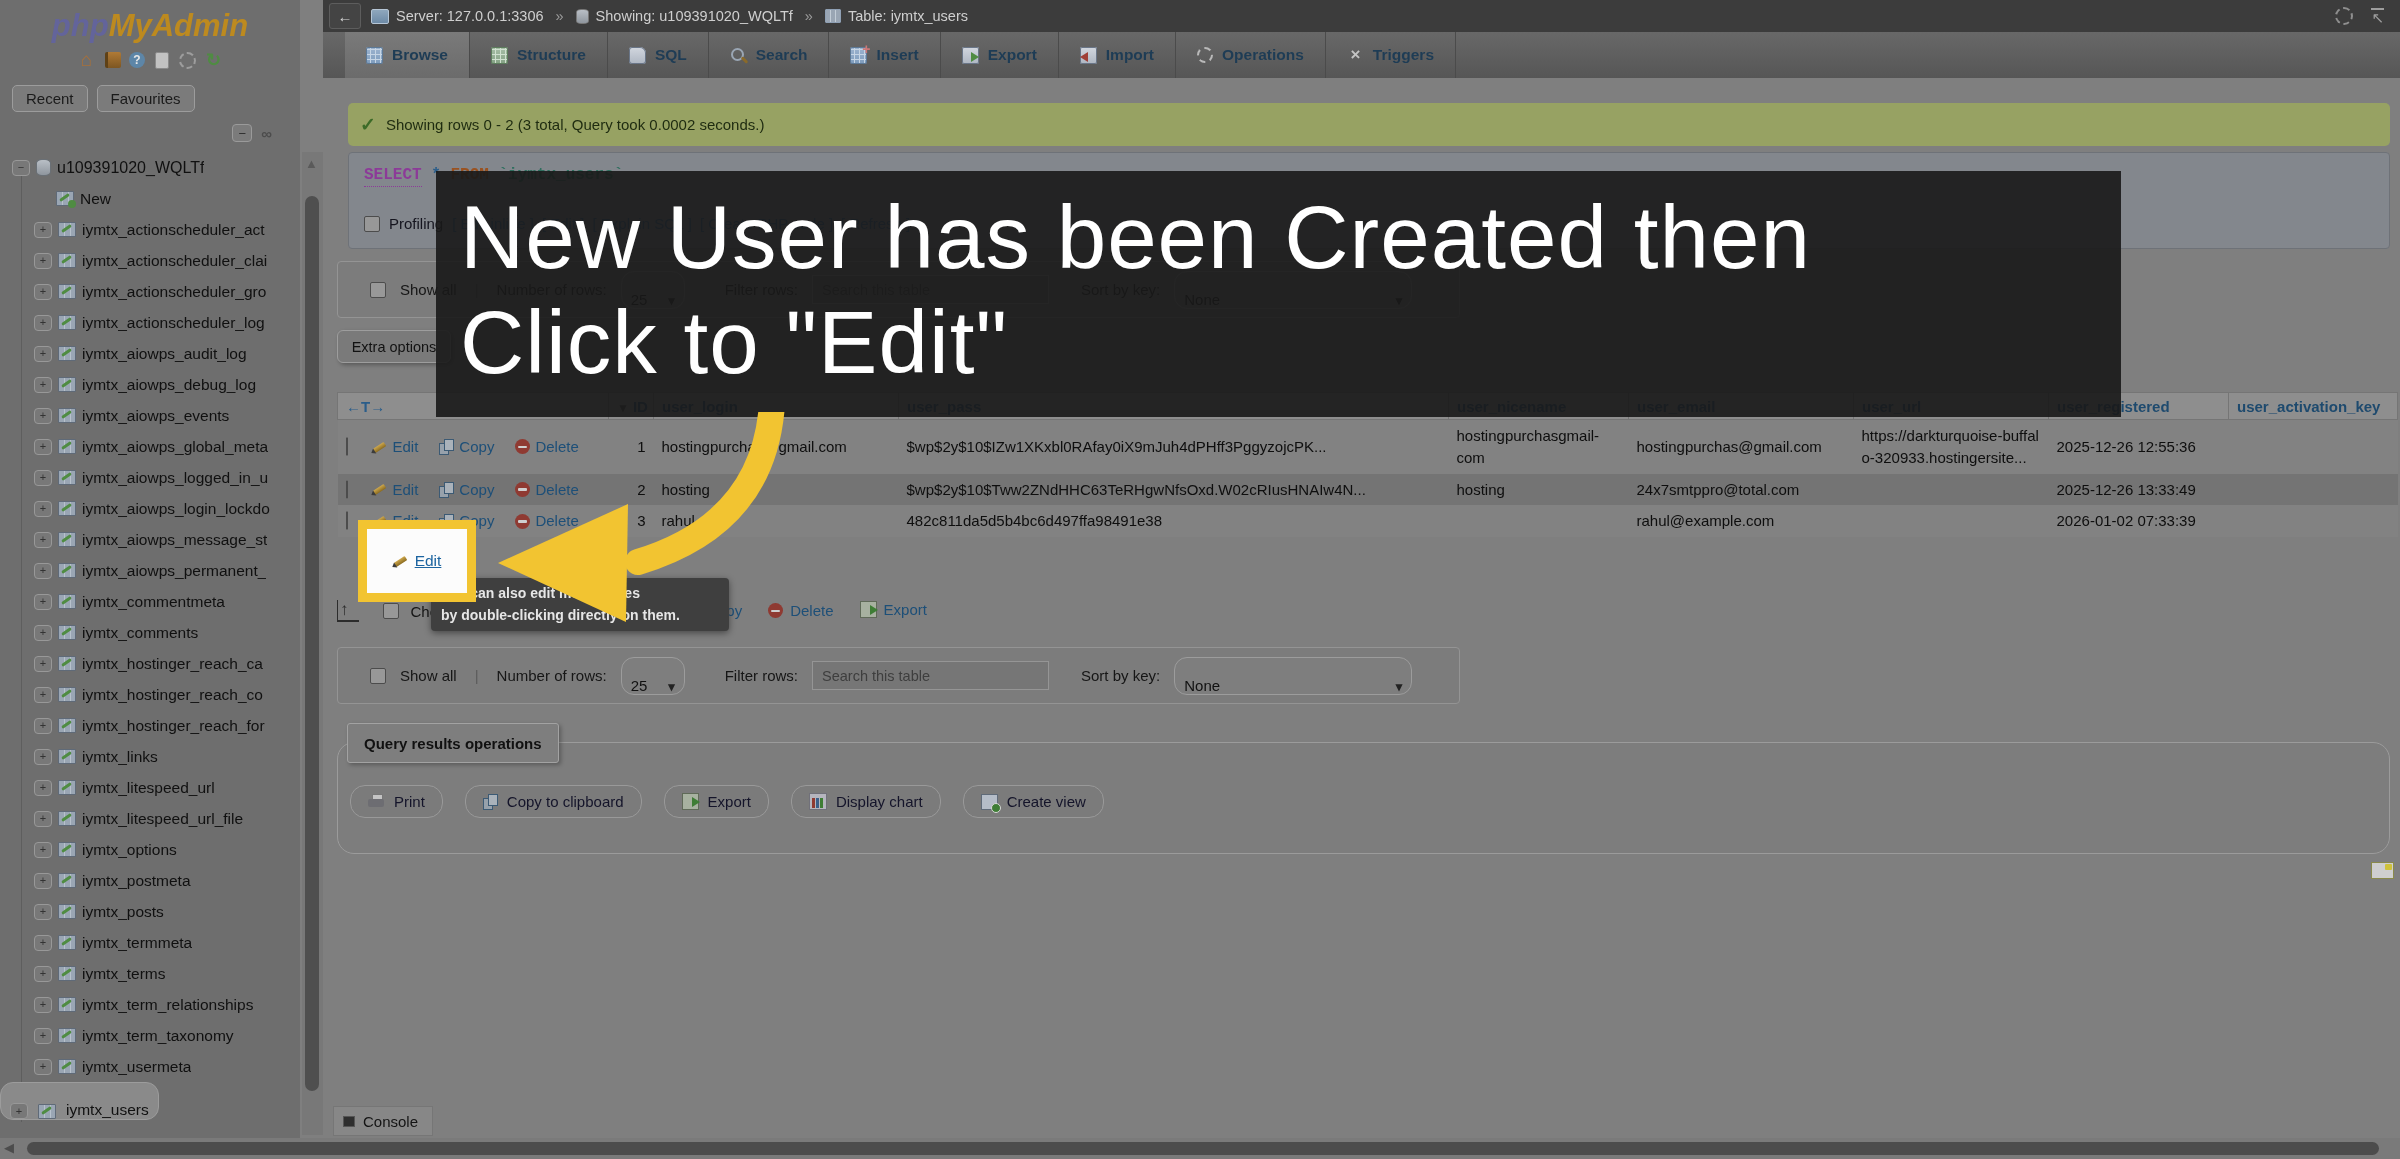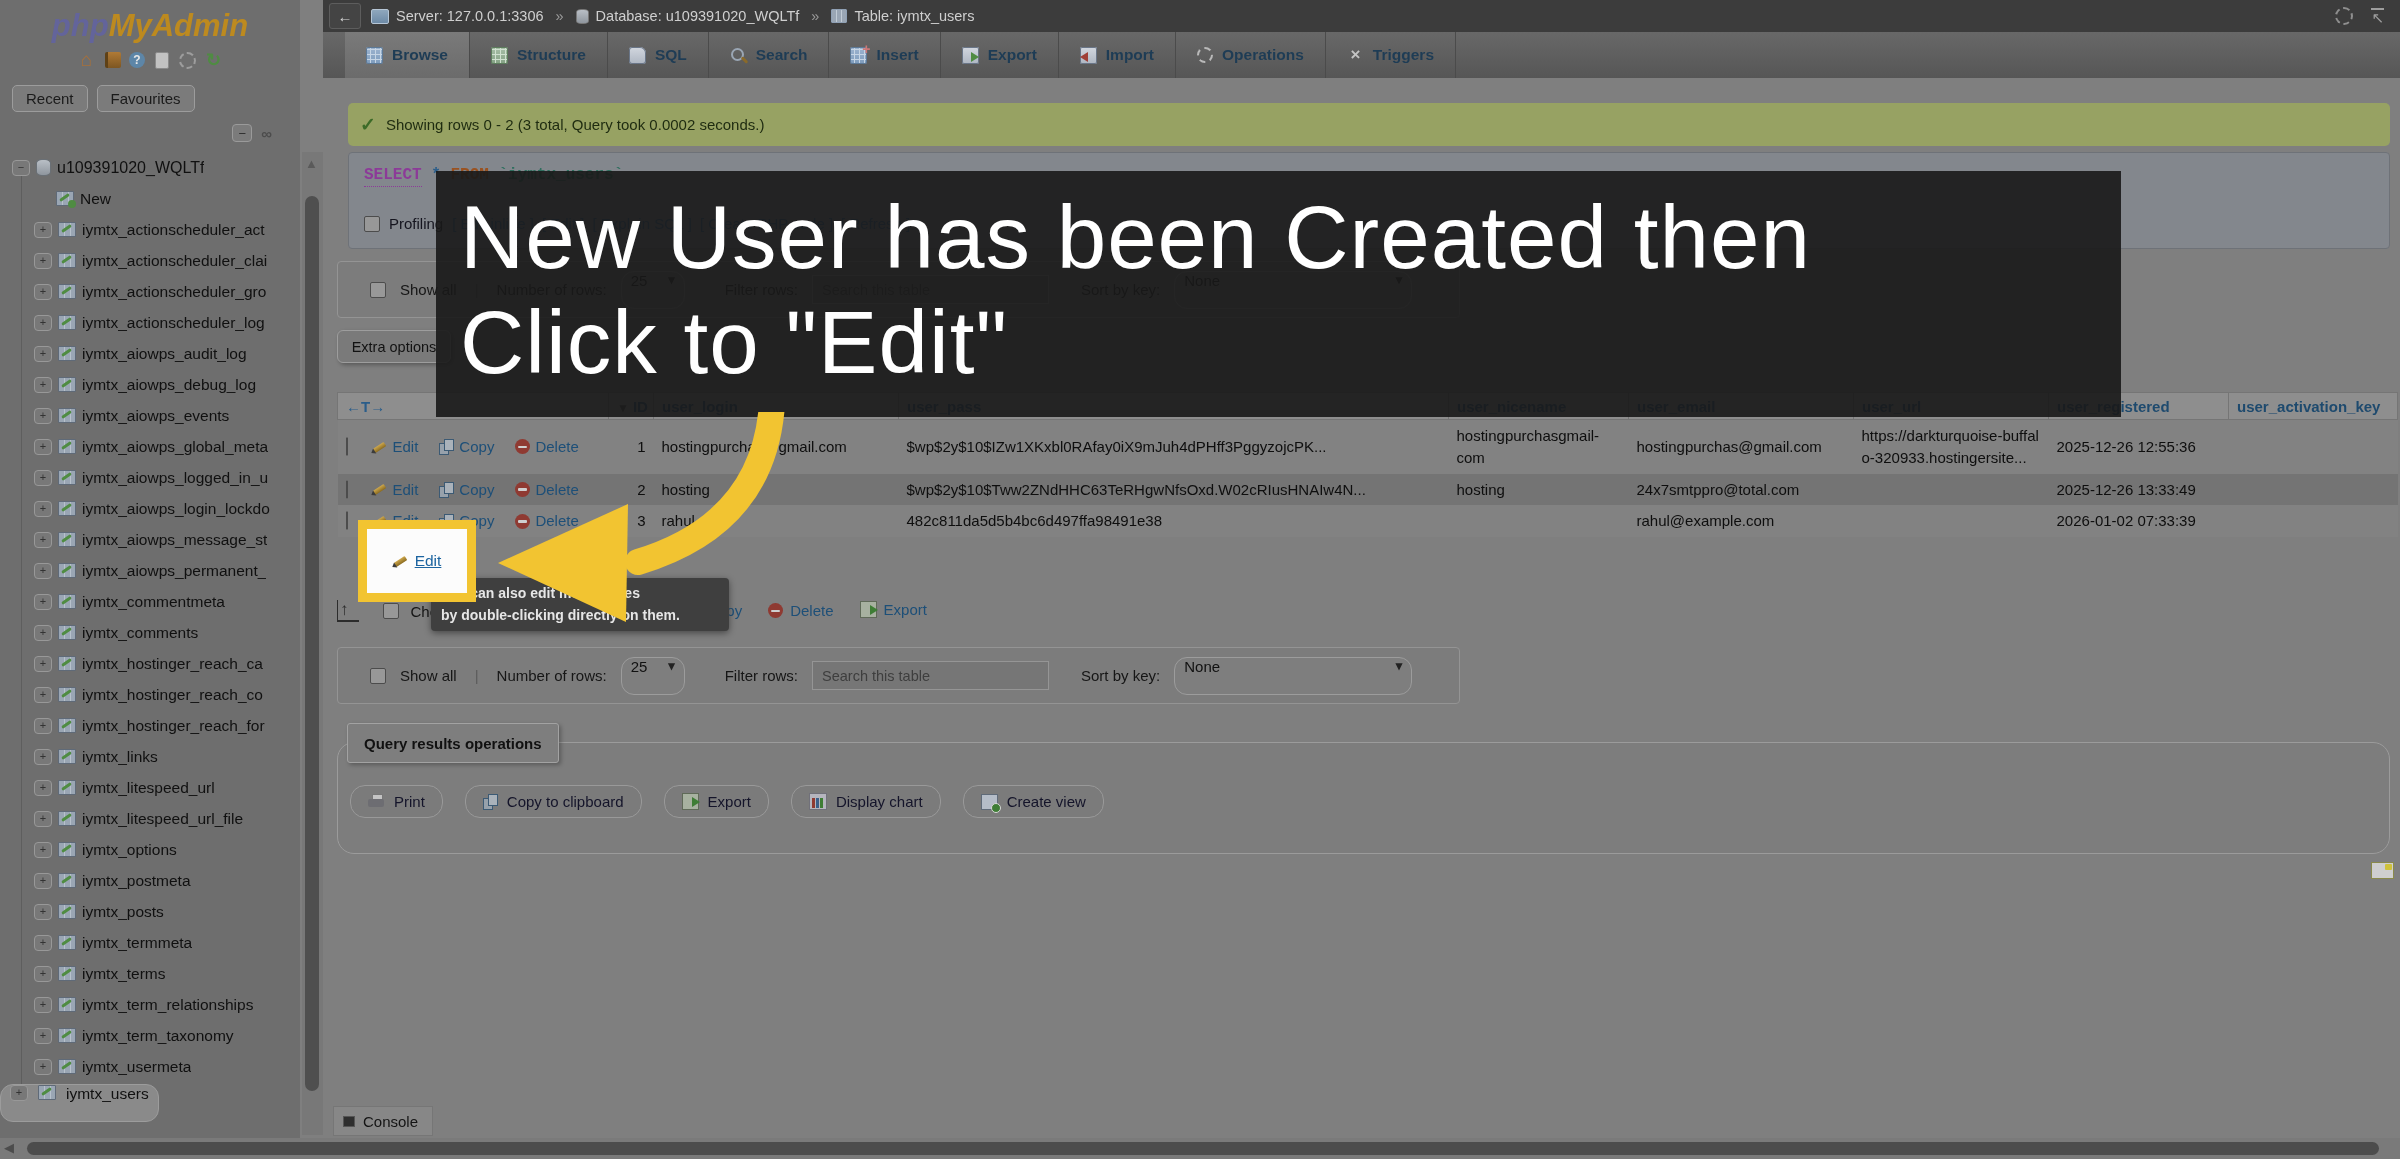--- a/index.html
+++ b/index.html
@@ -103,21 +103,21 @@
   .proflink{color:#2a5d8a}
 
   
   .ctrls{position:absolute;left:14px;width:1123px;height:57px;background:#7c7c7c;border:1px solid #949494;
          border-radius:4px;display:flex;align-items:center;gap:14px;padding-left:32px;box-sizing:border-box;
          font-size:15px;color:#161616}
   #ctrls1{top:261px}
   #ctrls2{top:647px}
   .cbx{width:14px;height:14px;background:#989898;border:1px solid #4c4c4c;border-radius:2px;flex:0 0 auto}
   .vsep{color:#5c5c5c;padding:0 4px}
-  .sel{display:inline-flex;align-items:flex-start;justify-content:space-between;gap:10px;background:#7e7e7e;
+  .sel{display:inline-flex;align-items:flex-end;justify-content:space-between;gap:10px;background:#7e7e7e;
        border:1px solid #9c9c9c;border-radius:13px;height:38px;padding:0 9px;box-sizing:border-box;color:#111}
   .sel .arr{font-size:13px;color:#222;font-weight:bold}
   .inp{background:#767676;border:1px solid #959595;height:29px;box-sizing:border-box;padding:0 9px;font-size:14.5px;
        color:#2e2e2e;width:237px;font-family:"Liberation Sans",sans-serif}
   .inp::placeholder{color:#3e3e3e;opacity:1}
 
   .extra-opts{position:absolute;left:14px;top:330px;width:112px;height:31px;background:#7a7a7a;border:1px solid #9d9d9d;
       border-radius:6px;box-shadow:2px 2px 4px rgba(0,0,0,.3);display:flex;align-items:center;justify-content:center;
       font-size:14.5px;color:#121212}
 
@@ -371,21 +371,21 @@
 
     <div class="topbar">
       <span class="backbtn">←</span>
       <span class="crumb-item">
         <span class="srvic"></span>
         <span>Server: 127.0.0.1:3306</span>
       </span>
       <span class="crumb-sep">»</span>
       <span class="crumb-item">
         <span class="crumb-dbic"></span>
-        <span>Database: u109391020_WQLTf</span>
+        <span>Showing: u109391020_WQLTf</span>
       </span>
       <span class="crumb-sep">»</span>
       <span class="crumb-item">
         <span class="crumb-tblic"></span>
         <span>Table: iymtx_users</span>
       </span>
       <span class="topbar-right">
         <span class="gear-ico"></span>
         <span class="restore-ico">↖</span>
       </span>

